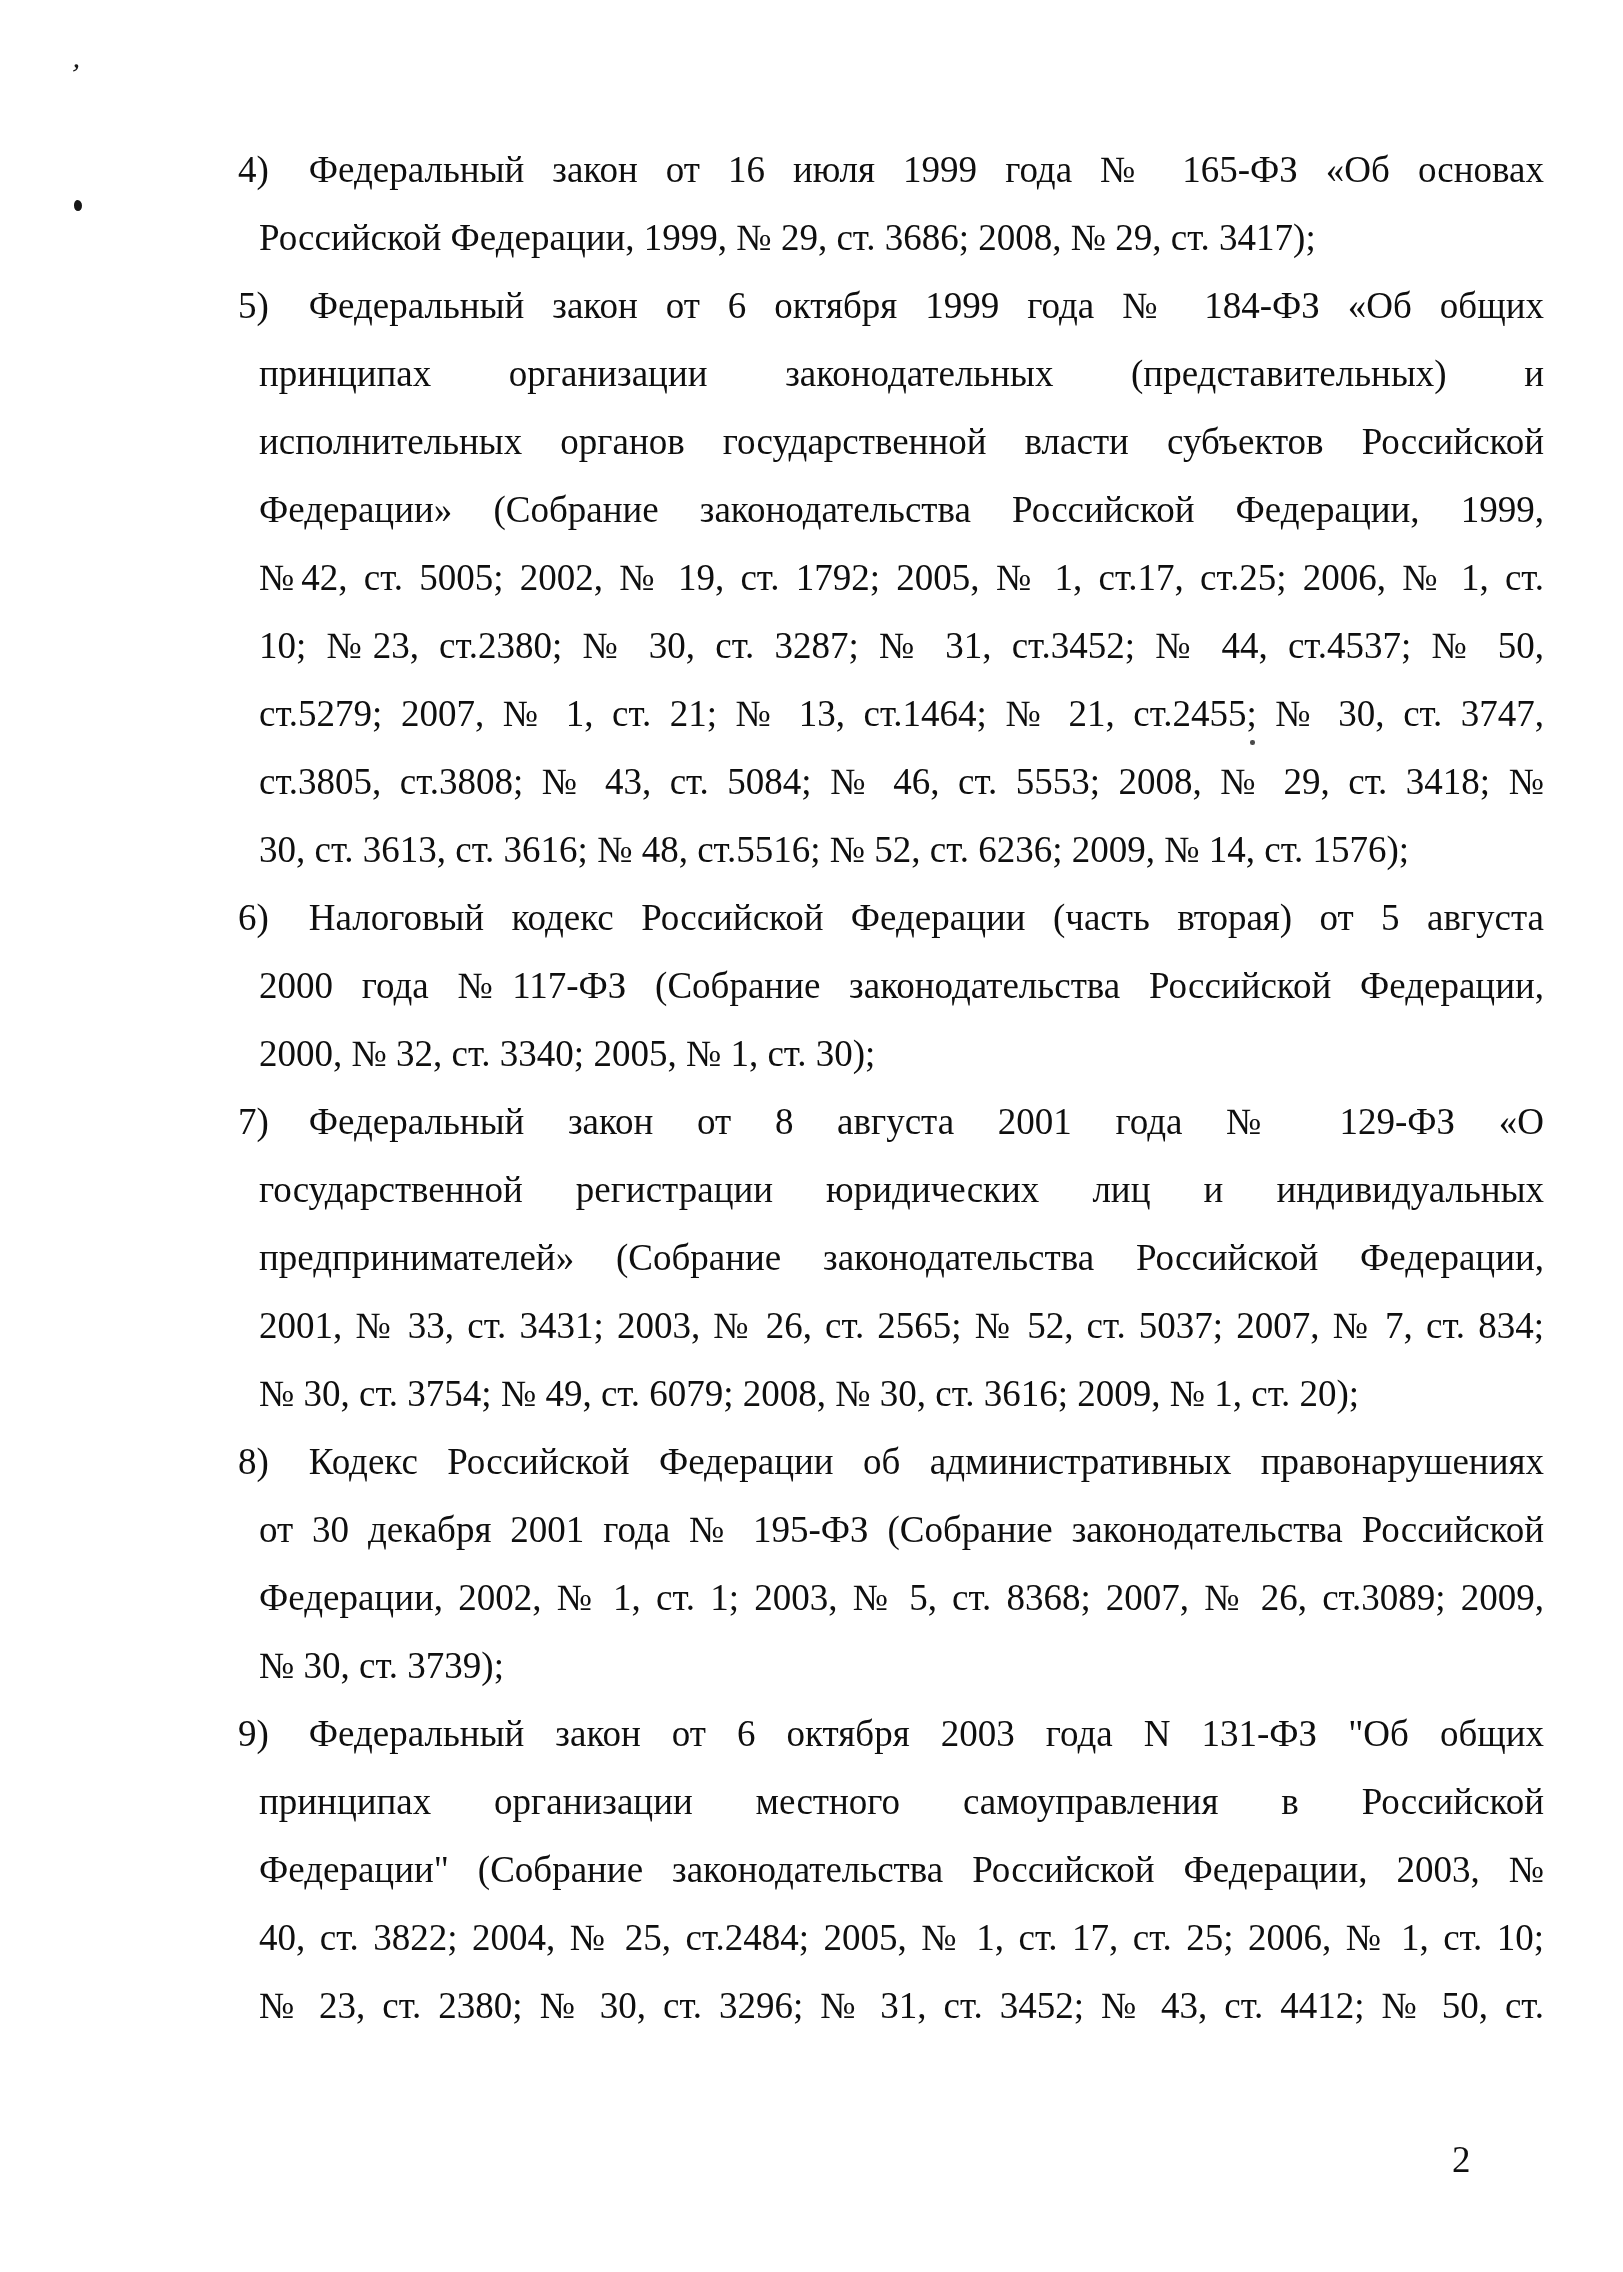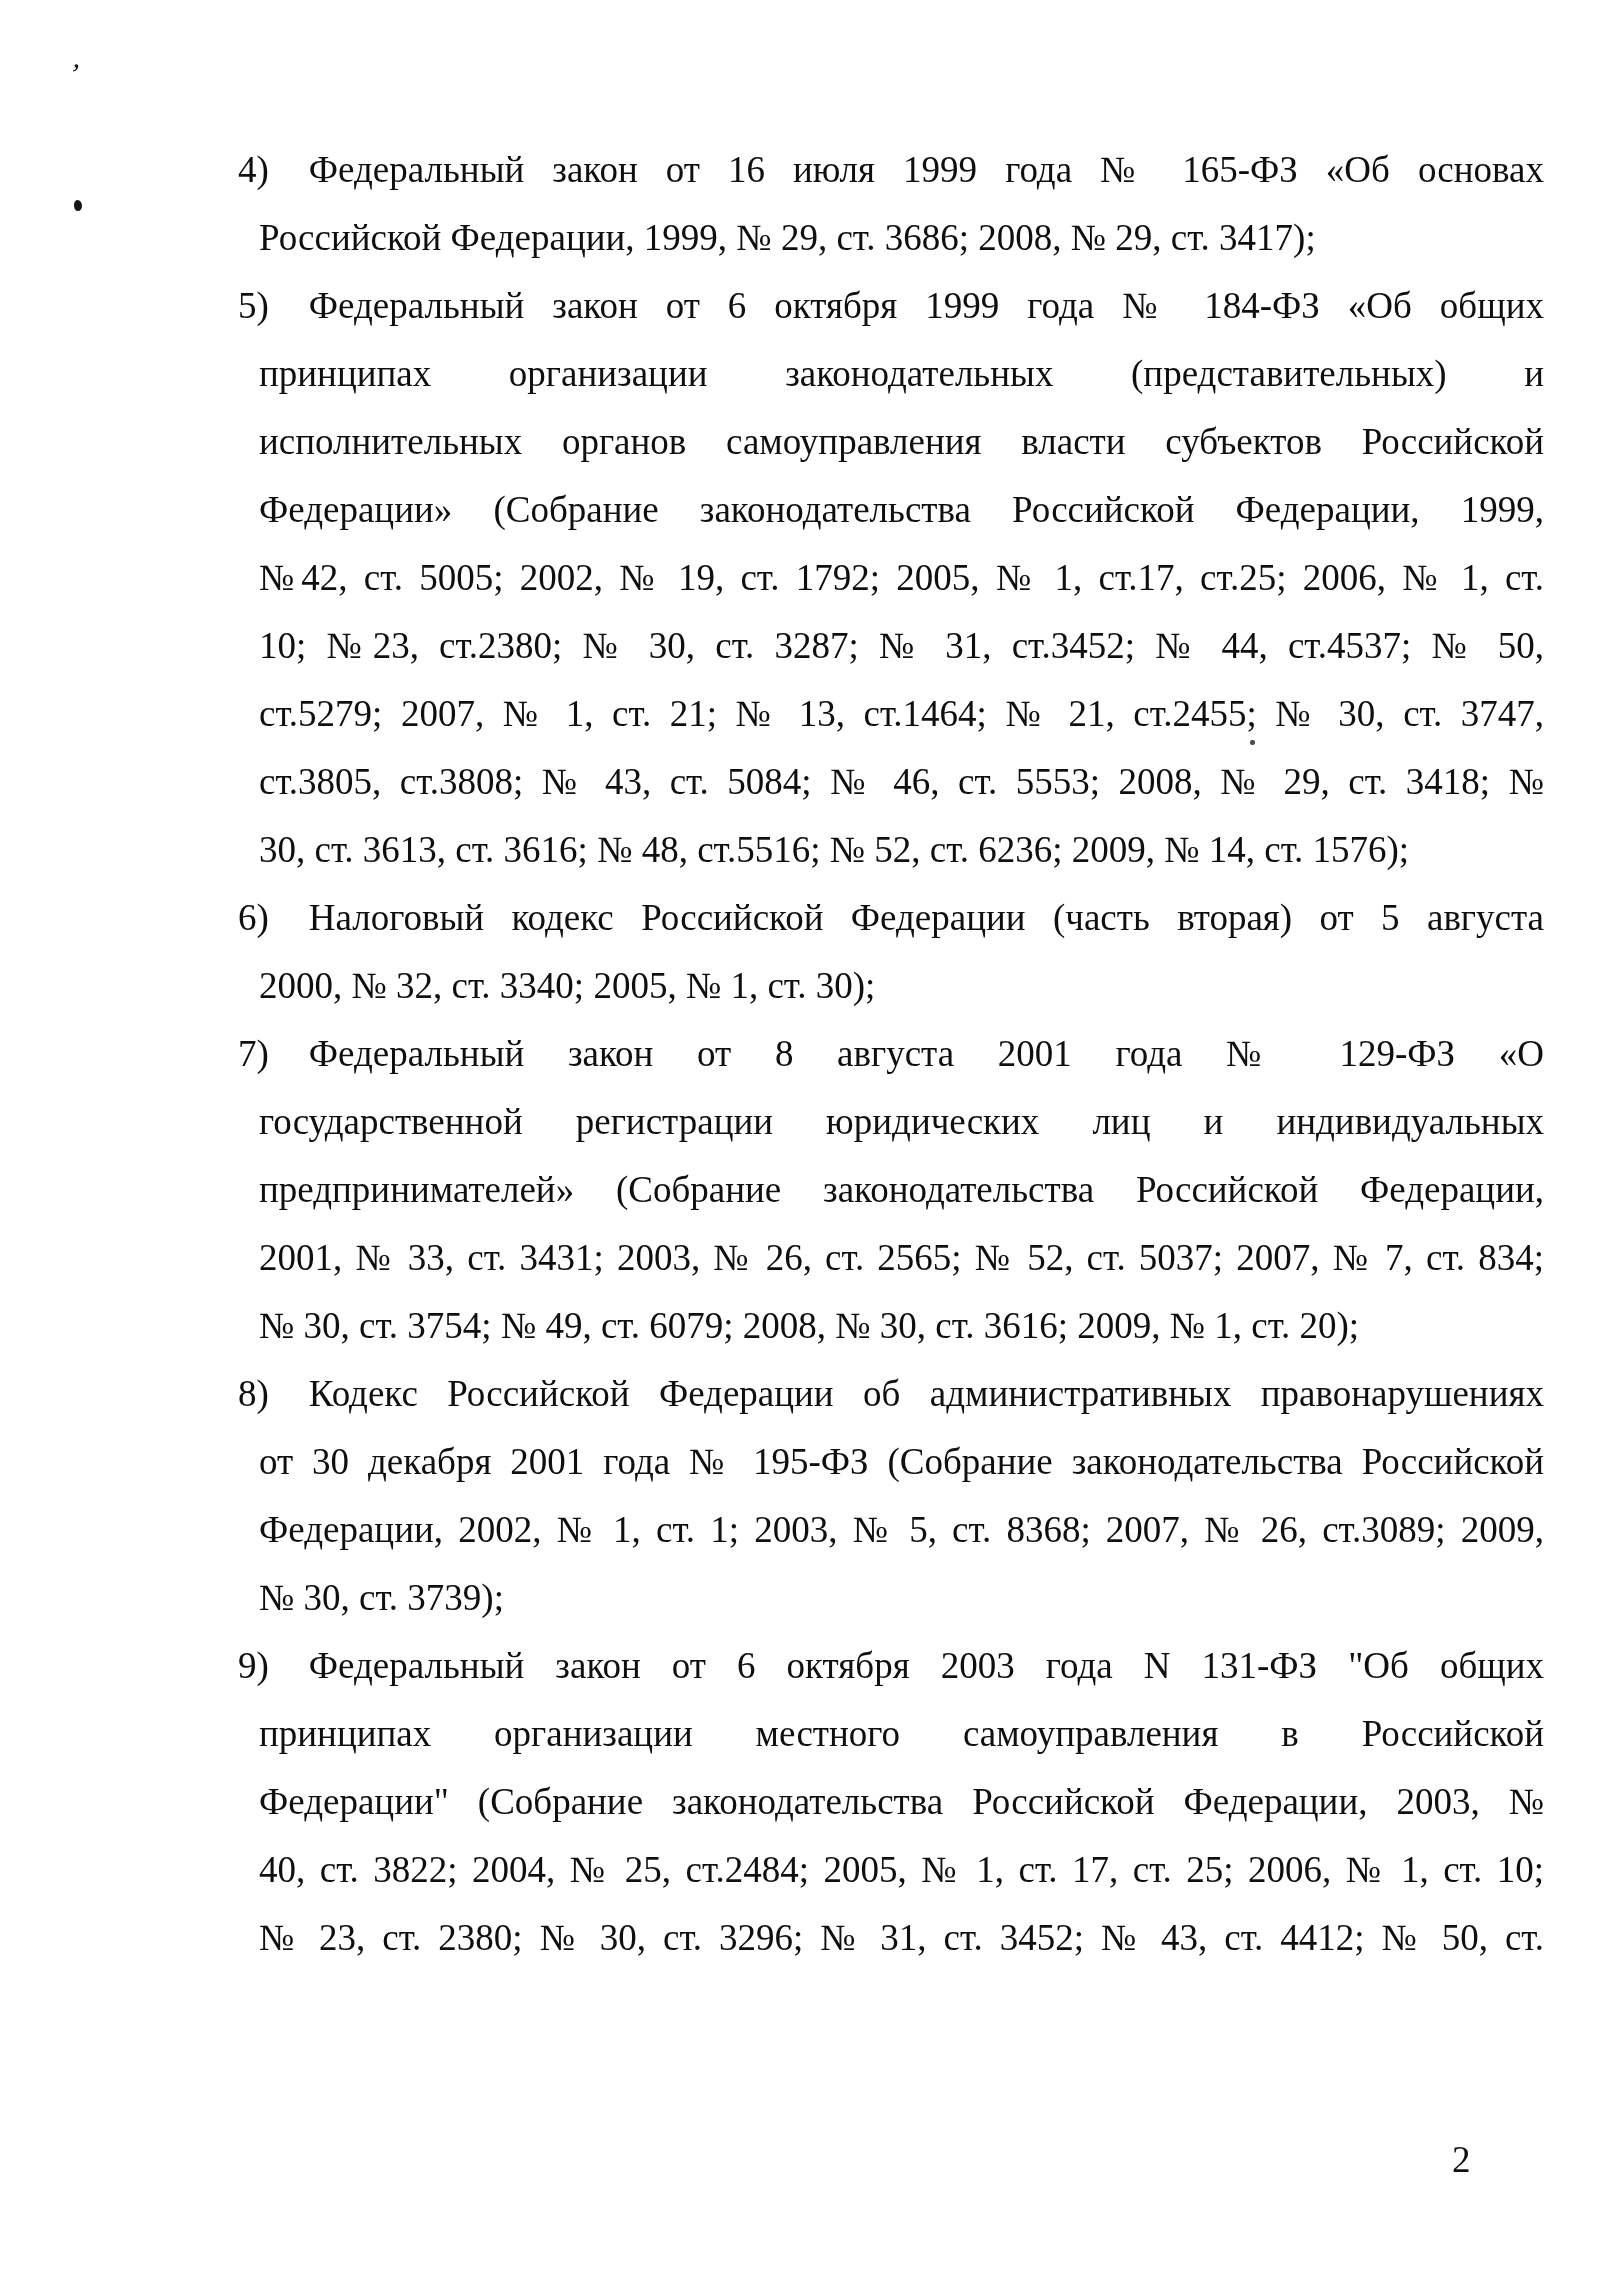--- a/index.html
+++ b/index.html
@@ -77,29 +77,30 @@
   <span class="speck-1"></span>
   <span class="speck-2"></span>
 
   <div class="content">
 
     <div class="line first j"><span class="marker">4)</span><span>Федеральный закон от 16 июля 1999 года № 165-ФЗ «Об основах</span></div>
     <div class="line cont l">Российской Федерации, 1999, № 29, ст. 3686; 2008, № 29, ст. 3417);</div>
 
     <div class="line first j"><span class="marker">5)</span><span>Федеральный закон от 6 октября 1999 года № 184-ФЗ «Об общих</span></div>
     <div class="line cont j">принципах организации законодательных (представительных) и</div>
-    <div class="line cont j">исполнительных органов самоуправления власти субъектов Российской</div>
+    <div class="line cont j">исполнительных органов государственной власти субъектов Российской</div>
     <div class="line cont j">Федерации» (Собрание законодательства Российской Федерации, 1999,</div>
     <div class="line cont j">№42, ст. 5005; 2002, № 19, ст. 1792; 2005, № 1, ст.17, ст.25; 2006, № 1, ст.</div>
     <div class="line cont j">10; №23, ст.2380; № 30, ст. 3287; № 31, ст.3452; № 44, ст.4537; № 50,</div>
     <div class="line cont j">ст.5279; 2007, № 1, ст. 21; № 13, ст.1464; № 21, ст.2455; № 30, ст. 3747,</div>
     <div class="line cont j">ст.3805, ст.3808; № 43, ст. 5084; № 46, ст. 5553; 2008, № 29, ст. 3418; №</div>
     <div class="line cont l">30, ст. 3613, ст. 3616; № 48, ст.5516; № 52, ст. 6236; 2009, № 14, ст. 1576);</div>
 
     <div class="line first j"><span class="marker">6)</span><span>Налоговый кодекс Российской Федерации (часть вторая) от 5 августа</span></div>
+    <div class="line cont j">2000 года №117-ФЗ (Собрание законодательства Российской Федерации,</div>
     <div class="line cont l">2000, № 32, ст. 3340; 2005, № 1, ст. 30);</div>
 
     <div class="line first j"><span class="marker">7)</span><span>Федеральный закон от 8 августа 2001 года № 129-ФЗ «О</span></div>
     <div class="line cont j">государственной регистрации юридических лиц и индивидуальных</div>
     <div class="line cont j">предпринимателей» (Собрание законодательства Российской Федерации,</div>
     <div class="line cont j">2001, № 33, ст. 3431; 2003, № 26, ст. 2565; № 52, ст. 5037; 2007, № 7, ст. 834;</div>
     <div class="line cont l">№ 30, ст. 3754; № 49, ст. 6079; 2008, № 30, ст. 3616; 2009, № 1, ст. 20);</div>
 
     <div class="line first j"><span class="marker">8)</span><span>Кодекс Российской Федерации об административных правонарушениях</span></div>
     <div class="line cont j">от 30 декабря 2001 года № 195-ФЗ (Собрание законодательства Российской</div>

